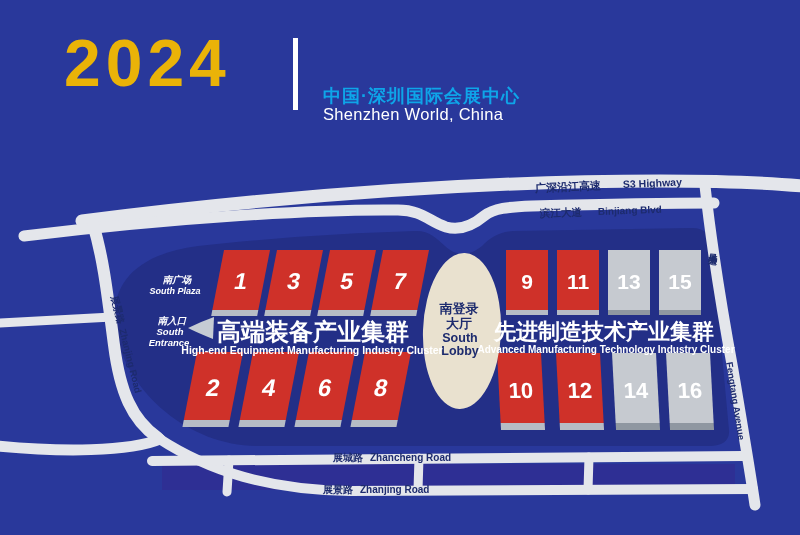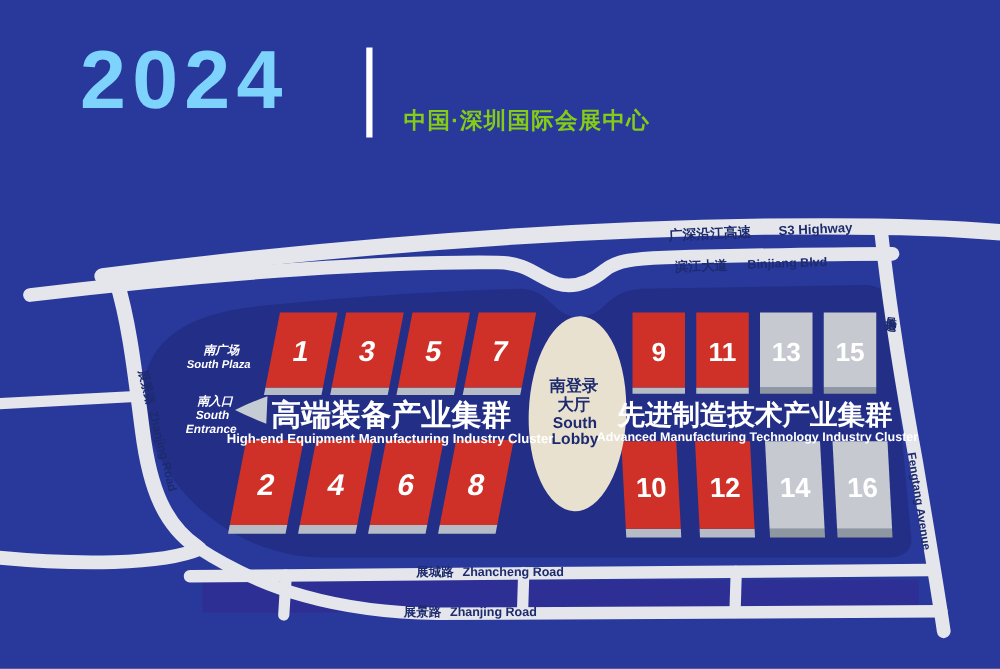--- a/index.html
+++ b/index.html
@@ -3,32 +3,32 @@
 <meta charset="utf-8">
 <style>
   html,body{margin:0;padding:0;}
   .stage{
     position:relative;width:800px;height:535px;overflow:hidden;
     background:#29389b;
     font-family:"Liberation Sans","DejaVu Sans",sans-serif;
   }
   
   .hdr-year{
-    position:absolute;left:64px;top:30px;color:#7dd3fc;
+    position:absolute;left:64px;top:30px;color:#eab308;
     font-size:66px;font-weight:bold;letter-spacing:5px;line-height:1;
   }
   .hdr-divider{
     position:absolute;left:293px;top:38px;width:5px;height:72px;background:#ffffff;
   }
   .hdr-dates{
     position:absolute;left:322px;top:36px;color:#fff;
     font-size:37px;font-weight:bold;letter-spacing:2px;line-height:1;
   }
   .hdr-cn{
-    position:absolute;left:323px;top:84px;color:#84cc16;
+    position:absolute;left:323px;top:84px;color:#0ea5e9;
     font-size:18px;font-weight:600;letter-spacing:1px;
   }
   .hdr-en{
     position:absolute;left:323px;top:105px;color:#fff;
     font-size:16.5px;font-weight:500;letter-spacing:.3px;
   }
   
   .map-svg{position:absolute;left:0;top:0;}
   .road{fill:none;stroke:#e4e6eb;stroke-linecap:round;}
   .road-lbl{fill:#1d2b6e;font-weight:bold;}
@@ -45,20 +45,21 @@
   .lobby-txt{fill:#1d2b6e;font-weight:bold;text-anchor:middle;}
 </style>
 </head>
 <body>
 
 <div class="stage">
 
   <div class="hdr-year">2024</div>
   <div class="hdr-divider"></div>
   <div class="hdr-cn">中国·深圳国际会展中心</div>
+  <div class="hdr-en">Shenzhen World, China</div>
 
   <svg class="map-svg" width="800" height="535" viewBox="0 0 800 535">
 
     <path fill="#232f87" d="M 115 330 C 109 283 137 254 198 246 C 268 238 348 233 414 231
          C 429 230 436 238 445 246 C 450 251 457 254 463 254
          C 469 254 476 251 482 246 C 490 238 498 232 513 231
          L 690 228 C 703 227 711 234 712 247
          L 729 430 C 730 441 722 446 710 446
          L 258 446 C 192 446 128 396 115 330 Z"></path>
 

